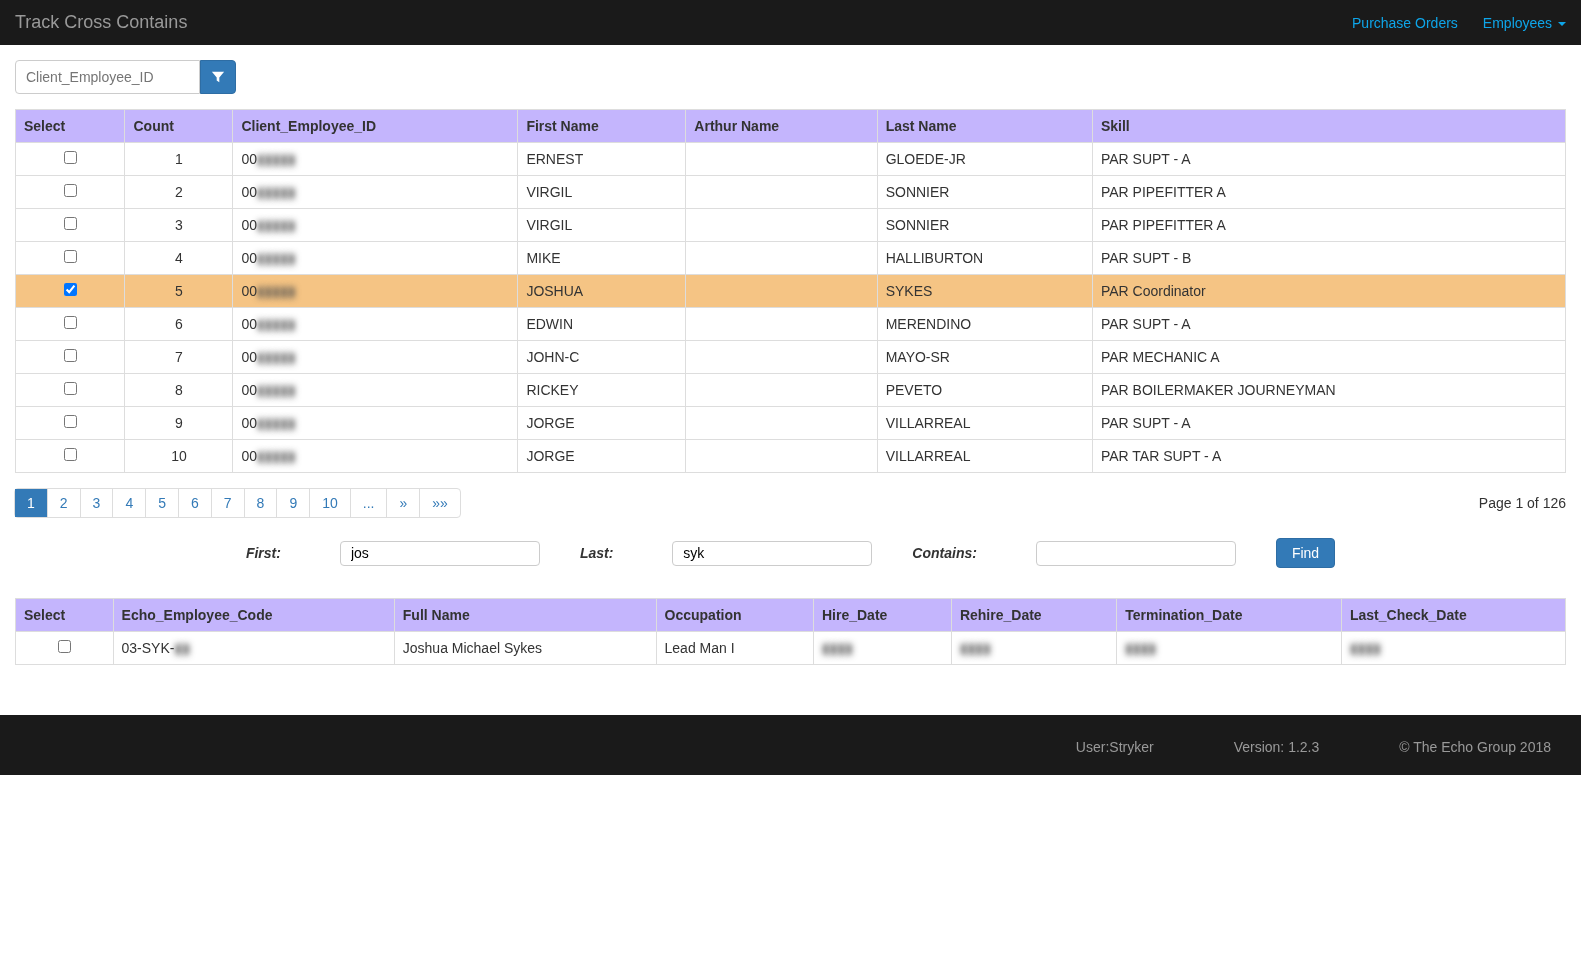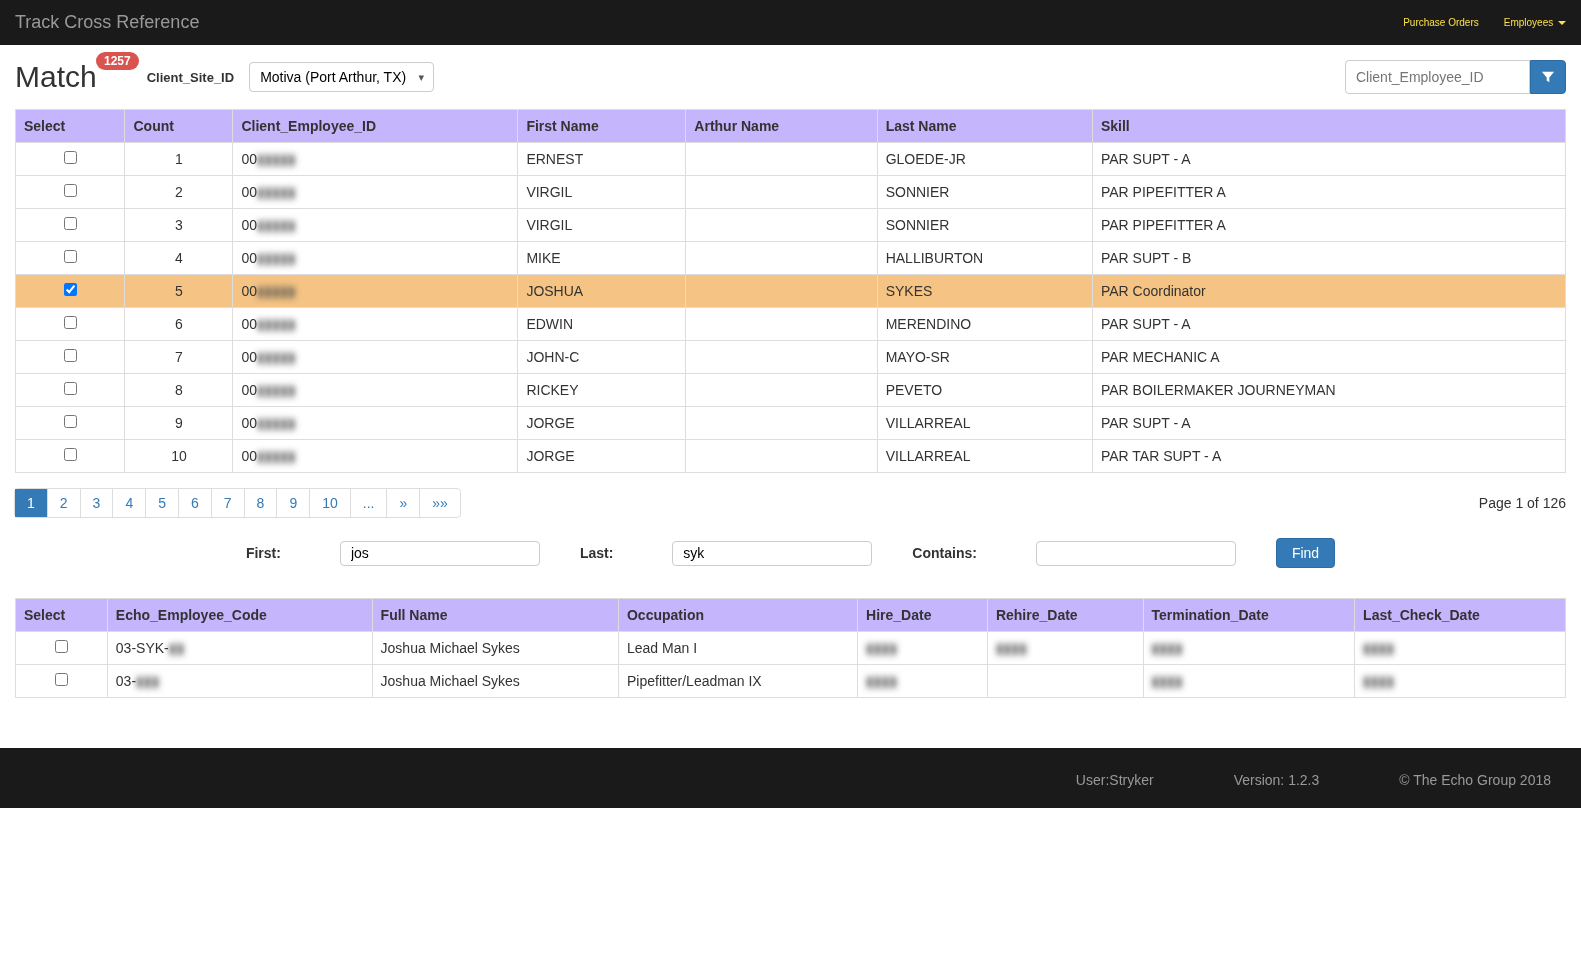--- a/index.html
+++ b/index.html
@@ -1,21 +1,21 @@
 <!DOCTYPE html>
 <html><head>
 <meta charset="utf-8">
 <style>
 * { box-sizing: border-box; margin: 0; padding: 0; }
 body { font-family: "Helvetica Neue", Helvetica, Arial, sans-serif; font-size: 14px; color: #333; background: #fff; }
 
 .navbar { background: #1a1a1a; height: 45px; display: flex; align-items: center; justify-content: space-between; padding: 0 15px; }
 .navbar .brand { color: #999; font-size: 18px; }
 .navbar .nav-right { display: flex; gap: 25px; }
-.navbar .nav-right a { color: #fde047; text-decoration: none; font-size: 10px; cursor: pointer; }
+.navbar .nav-right a { color: #0ea5e9; text-decoration: none; font-size: 14px; cursor: pointer; }
 .navbar .caret { display: inline-block; width: 0; height: 0; margin-left: 2px; vertical-align: middle; border-top: 4px solid; border-right: 4px solid transparent; border-left: 4px solid transparent; }
 
 .main { padding: 15px; }
 
 .header-row { display: flex; align-items: center; justify-content: space-between; margin-bottom: 15px; }
 .header-left { display: flex; align-items: center; gap: 50px; }
 .match-title { font-size: 30px; font-weight: 500; position: relative; display: inline-block; }
 .badge-1257 { position: absolute; top: -8px; right: -42px; background: #d9534f; color: #fff; font-size: 12px; font-weight: bold; padding: 2px 8px; border-radius: 10px; }
 
 .site-group { display: flex; align-items: center; gap: 15px; }
@@ -40,53 +40,39 @@
 .pagination { display: flex; list-style: none; }
 .pagination li { border: 1px solid #ddd; margin-left: -1px; }
 .pagination li a { display: block; padding: 6px 12px; color: #337ab7; text-decoration: none; cursor: pointer; font-size: 14px; }
 .pagination li.active a { background: #337ab7; color: #fff; border-color: #337ab7; }
 .pagination li:first-child { border-radius: 4px 0 0 4px; }
 .pagination li:last-child { border-radius: 0 4px 4px 0; }
 .page-info { color: #333; font-size: 14px; }
 
 .search-row { display: flex; align-items: center; justify-content: center; gap: 40px; margin-bottom: 30px; margin-top: 20px; }
 .search-group { display: flex; align-items: center; gap: 15px; }
-.search-group label { font-weight: bold; }
+.search-group label { font-weight: bold; font-style: italic; }
 .search-group input { height: 25px; width: 200px; border: 1px solid #ccc; border-radius: 4px; padding: 0 10px; font-size: 14px; margin-left: 44px; }
 .find-btn { height: 30px; padding: 0 15px; background: #337ab7; border: 1px solid #2e6da4; border-radius: 4px; color: #fff; cursor: pointer; font-size: 14px; }
 
 .footer { background: #1a1a1a; color: #999; padding: 24px 30px 20px; display: flex; justify-content: flex-end; gap: 80px; font-size: 14px; margin-top: 20px; }
 </style>
 </head>
 <body>
 
 <div class="navbar">
-  <div class="brand">Track Cross Reference</div>
+  <div class="brand">Track Cross Contains</div>
   <div class="nav-right">
     <a>Purchase Orders</a>
     <a><span>Employees</span> <span class="caret"></span></a>
   </div>
 </div>
 
 <div class="main">
   <div class="header-row">
-    <div class="header-left">
-      <div class="match-title">
-        <span>Match</span>
-        <span class="badge-1257">1257</span>
-      </div>
-      <div class="site-group">
-        <span class="site-label">Client_Site_ID</span>
-        <span class="select-wrap">
-          <select class="site-select">
-            <option>Motiva (Port Arthur, TX)</option>
-          </select>
-        </span>
-      </div>
-    </div>
     <div class="header-right">
       <input class="filter-input" placeholder="Client_Employee_ID" style="">
       <button class="filter-btn">
         <svg viewBox="0 0 16 16">
             <path d="M1 2h14l-5.5 6.5V14l-3-2V8.5L1 2z"></path>
           </svg>
       </button>
     </div>
   </div>
 
@@ -274,30 +260,20 @@
         <tr>
           <td class="center"><input type="checkbox" style=""></td>
           <td>03-SYK-<span class="blur">▮▮</span></td>
           <td>Joshua Michael Sykes</td>
           <td>Lead Man I</td>
           <td><span class="blur">▮▮▮▮</span></td>
           <td><span class="blur">▮▮▮▮</span></td>
           <td><span class="blur">▮▮▮▮</span></td>
           <td><span class="blur">▮▮▮▮</span></td>
         </tr>
-        <tr>
-          <td class="center"><input type="checkbox" style=""></td>
-          <td>03-<span class="blur">▮▮▮</span></td>
-          <td>Joshua Michael Sykes</td>
-          <td>Pipefitter/Leadman IX</td>
-          <td><span class="blur">▮▮▮▮</span></td>
-          <td><span class="blur"></span></td>
-          <td><span class="blur">▮▮▮▮</span></td>
-          <td><span class="blur">▮▮▮▮</span></td>
-        </tr>
       </tbody>
   </table>
 </div>
 
 <div class="footer">
   <span>User:Stryker</span>
   <span>Version: 1.2.3</span>
   <span>© The Echo Group 2018</span>
 </div>
 

